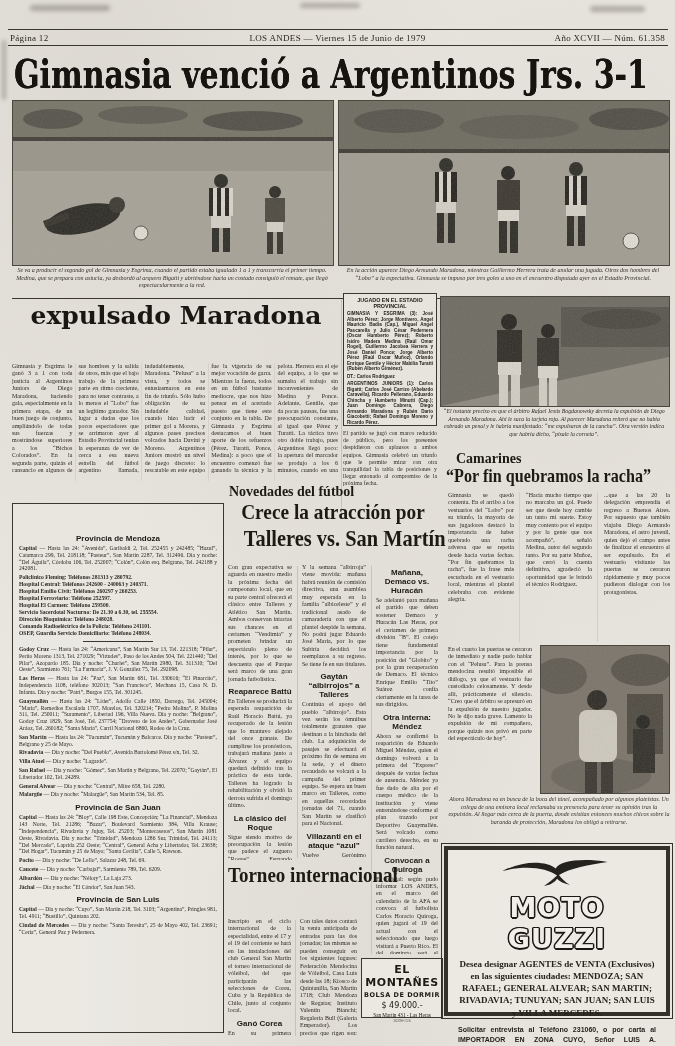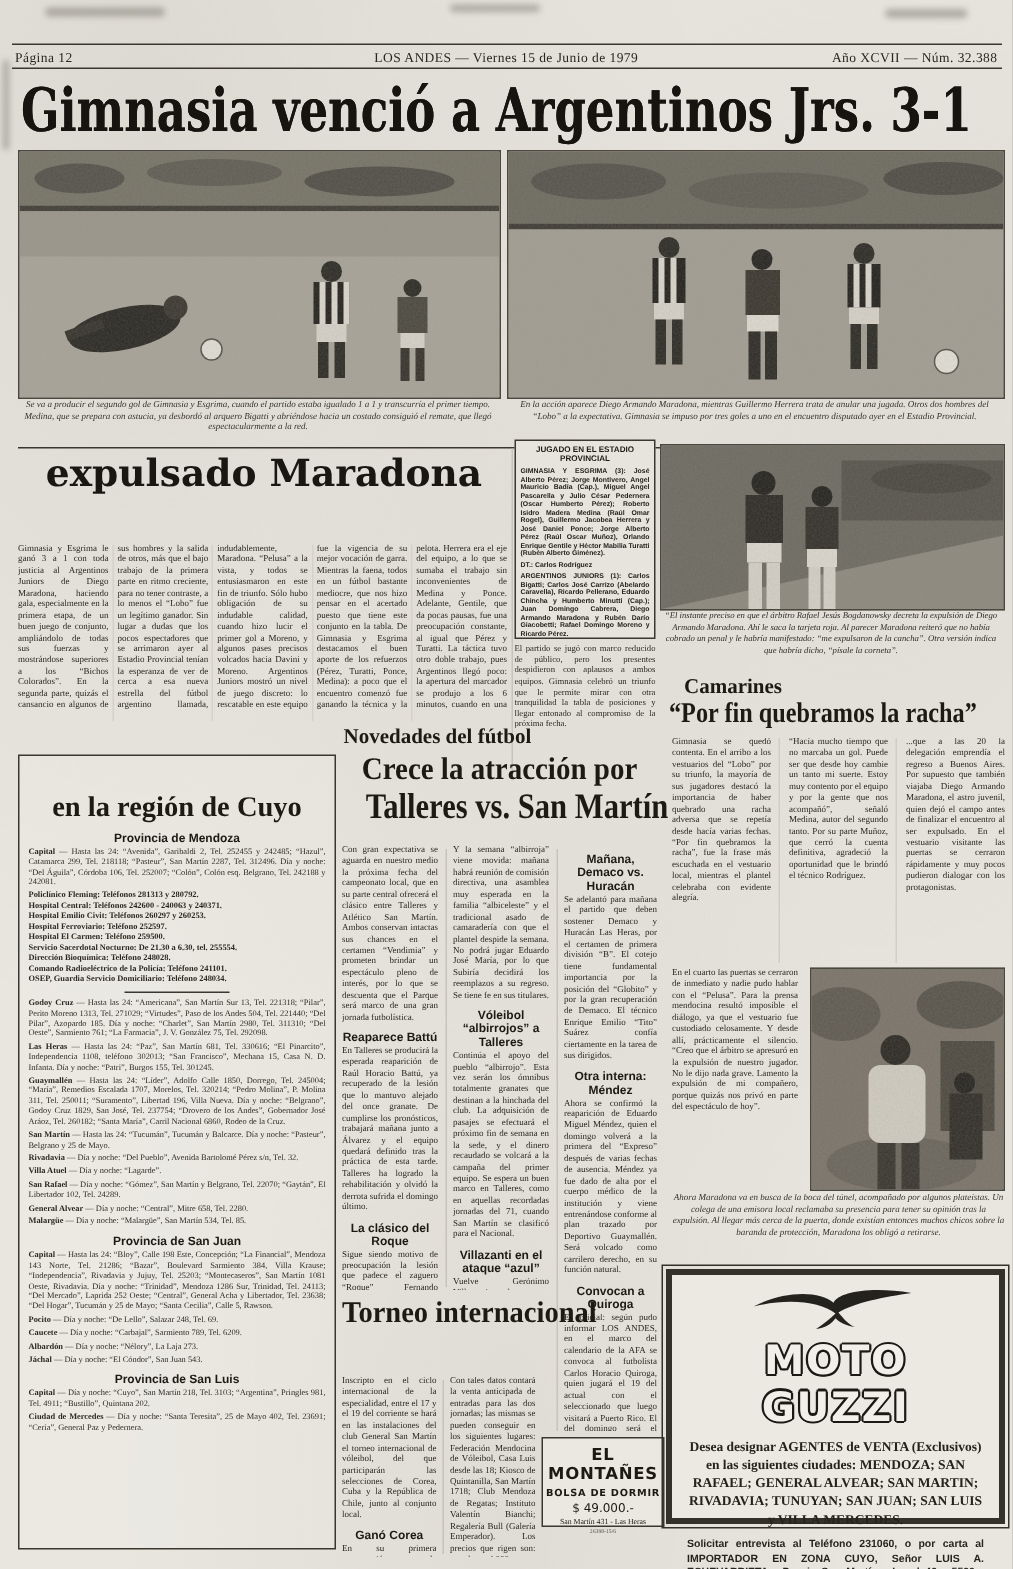--- a/index.html
+++ b/index.html
@@ -72,21 +72,21 @@
   </svg>
 
   <div class="smudge" style="left:30px;top:5px;width:80px;height:6px;"></div>
   <div class="smudge" style="left:300px;top:3px;width:60px;height:5px;"></div>
   <div class="smudge" style="left:590px;top:6px;width:55px;height:6px;"></div>
   <div class="smudge" style="left:2px;top:40px;width:4px;height:60px;"></div>
 
   <div class="rule" style="left:8px;top:29px;width:660px;"></div>
   <div class="abs mast" style="left:10px;top:33px;">Página 12</div>
   <div class="abs mast" style="left:0;top:33px;width:675px;text-align:center;">LOS ANDES — Viernes 15 de Junio de 1979</div>
-  <div class="abs mast" style="right:10px;top:33px;text-align:right;">Año XCVII — Núm. 32.388</div>
+  <div class="abs mast" style="right:10px;top:33px;text-align:right;">Año XCVII — Núm. 61.358</div>
   <div class="rule" style="left:8px;top:45px;width:660px;"></div>
 
   <div class="abs headline" style="left:14px;top:50px;">Gimnasia venció a Argentinos Jrs. 3-1</div>
 
   <div class="photo" style="left:12px;top:100px;width:320px;height:164px;">
     <svg viewBox="0 0 320 164" preserveAspectRatio="none">
       <rect x="0" y="0" width="320" height="164" fill="#b0aca2"></rect>
       <rect x="0" y="0" width="320" height="36" fill="#777467"></rect>
       <ellipse cx="40" cy="18" rx="30" ry="10" fill="#55524a"></ellipse>
       <ellipse cx="130" cy="14" rx="45" ry="9" fill="#605d54"></ellipse>
@@ -244,21 +244,20 @@
         <rect x="0" y="13" width="22" height="44" fill="#2f2c26"></rect>
       </g>
       <rect x="0" y="0" width="128" height="147" filter="url(#grain)" opacity=".55"></rect>
     </svg>
   </div>
   <div class="abs caption" style="left:448px;top:796px;width:222px;height:42px;font-style:italic;">Ahora Maradona va en busca de la boca del túnel, acompañado por algunos plateístas. Un colega de una emisora local reclamaba su presencia para tener su opinión tras la expulsión. Al llegar más cerca de la puerta, donde existían entonces muchos chicos sobre la baranda de protección, Maradona los obligó a retirarse.</div>
 
   <div class="pharm" style="left:12px;top:503px;width:212px;height:530px;box-sizing:border-box;">
     <h3 style="margin-top:0;">
       <br>
-      <span>en la región de Cuyo</span>
     </h3>
     <div class="provhead">Provincia de Mendoza</div>
     <p class="entry"><b>Capital</b><span> — Hasta las 24: “Avenida”, Garibaldi 2, Tel. 252455 y 242485; “Hazul”, Catamarca 299, Tel. 218118; “Pasteur”, San Martín 2287, Tel. 312496. Día y noche: “Del Águila”, Córdoba 106, Tel. 252007; “Colón”, Colón esq. Belgrano, Tel. 242188 y 242081.</span></p>
     <div>
         <p class="svc">Policlínico Fleming: Teléfonos 281313 y 280792.</p>
         <p class="svc">Hospital Central: Teléfonos 242600 - 240063 y 240371.</p>
         <p class="svc">Hospital Emilio Civit: Teléfonos 260297 y 260253.</p>
         <p class="svc">Hospital Ferroviario: Teléfono 252597.</p>
         <p class="svc">Hospital El Carmen: Teléfono 259500.</p>
         <p class="svc">Servicio Sacerdotal Nocturno: De 21.30 a 6.30, tel. 255554.</p>
@@ -311,21 +310,21 @@
       <p class="nt tiny">Sigue siendo motivo de preocupación la lesión que padece el zaguero “Roque” Fernando Navarro, resentido a raíz de un golpe. Se procura que esté en condiciones para la próxima fecha, aunque su atención está todavía lejos de definirse. De confirmarse su ausencia sería reemplazado por quien el técnico considere más capacitado.</p>
     </div>
     </div>
   <div class="vrule" style="left:297px;top:566px;height:292px;"></div>
   <div class="abs" style="left:302px;top:564px;width:64px;height:296px;overflow:hidden;">
       <div class="nb">
 
       <p class="nt tiny">Y la semana “albirroja” viene movida: mañana habrá reunión de comisión directiva, una asamblea muy esperada en la familia “albiceleste” y el tradicional asado de camaradería con que el plantel despide la semana. No podrá jugar Eduardo José María, por lo que Subiría decidirá los reemplazos a su regreso. Se tiene fe en sus titulares.</p>
     </div>
       <div class="nb">
-      <h4 class="nsub">Vóleibol “albirrojos” a Talleres</h4>
+      <h4 class="nsub">Gaytán “albirrojos” a Talleres</h4>
       <p class="nt tiny">Continúa el apoyo del pueblo “albirrojo”. Esta vez serán los ómnibus totalmente granates que destinan a la hinchada del club. La adquisición de pasajes se efectuará el próximo fin de semana en la sede, y el dinero recaudado se volcará a la campaña del primer equipo. Se espera un buen marco en Talleres, como en aquellas recordadas jornadas del 71, cuando San Martín se clasificó para el Nacional.</p>
     </div>
       <div class="nb">
       <h4 class="nsub">Villazanti en el ataque “azul”</h4>
       <p class="nt tiny">Vuelve Gerónimo Villazanti al ataque “azul”, y viene mejorando según pudo apreciarse en las últimas prácticas. Ya cumplió la suspensión de cuatro partidos que tenía y está listo para dirigir el ataque del conjunto en el encuentro con Gutiérrez Sport Club. Es una renovación muy importante en Independiente Rivadavia, que se agrega a la del capitán Hugo Caliri. Se van solucionando así los problemas del “azul”, ya que muy pronto tendrán equipo completo.</p>
     </div>
     </div>
   <div class="vrule" style="left:371px;top:566px;height:388px;"></div>
   <div class="abs" style="left:376px;top:564px;width:62px;height:390px;overflow:hidden;">
       <div class="nb">

